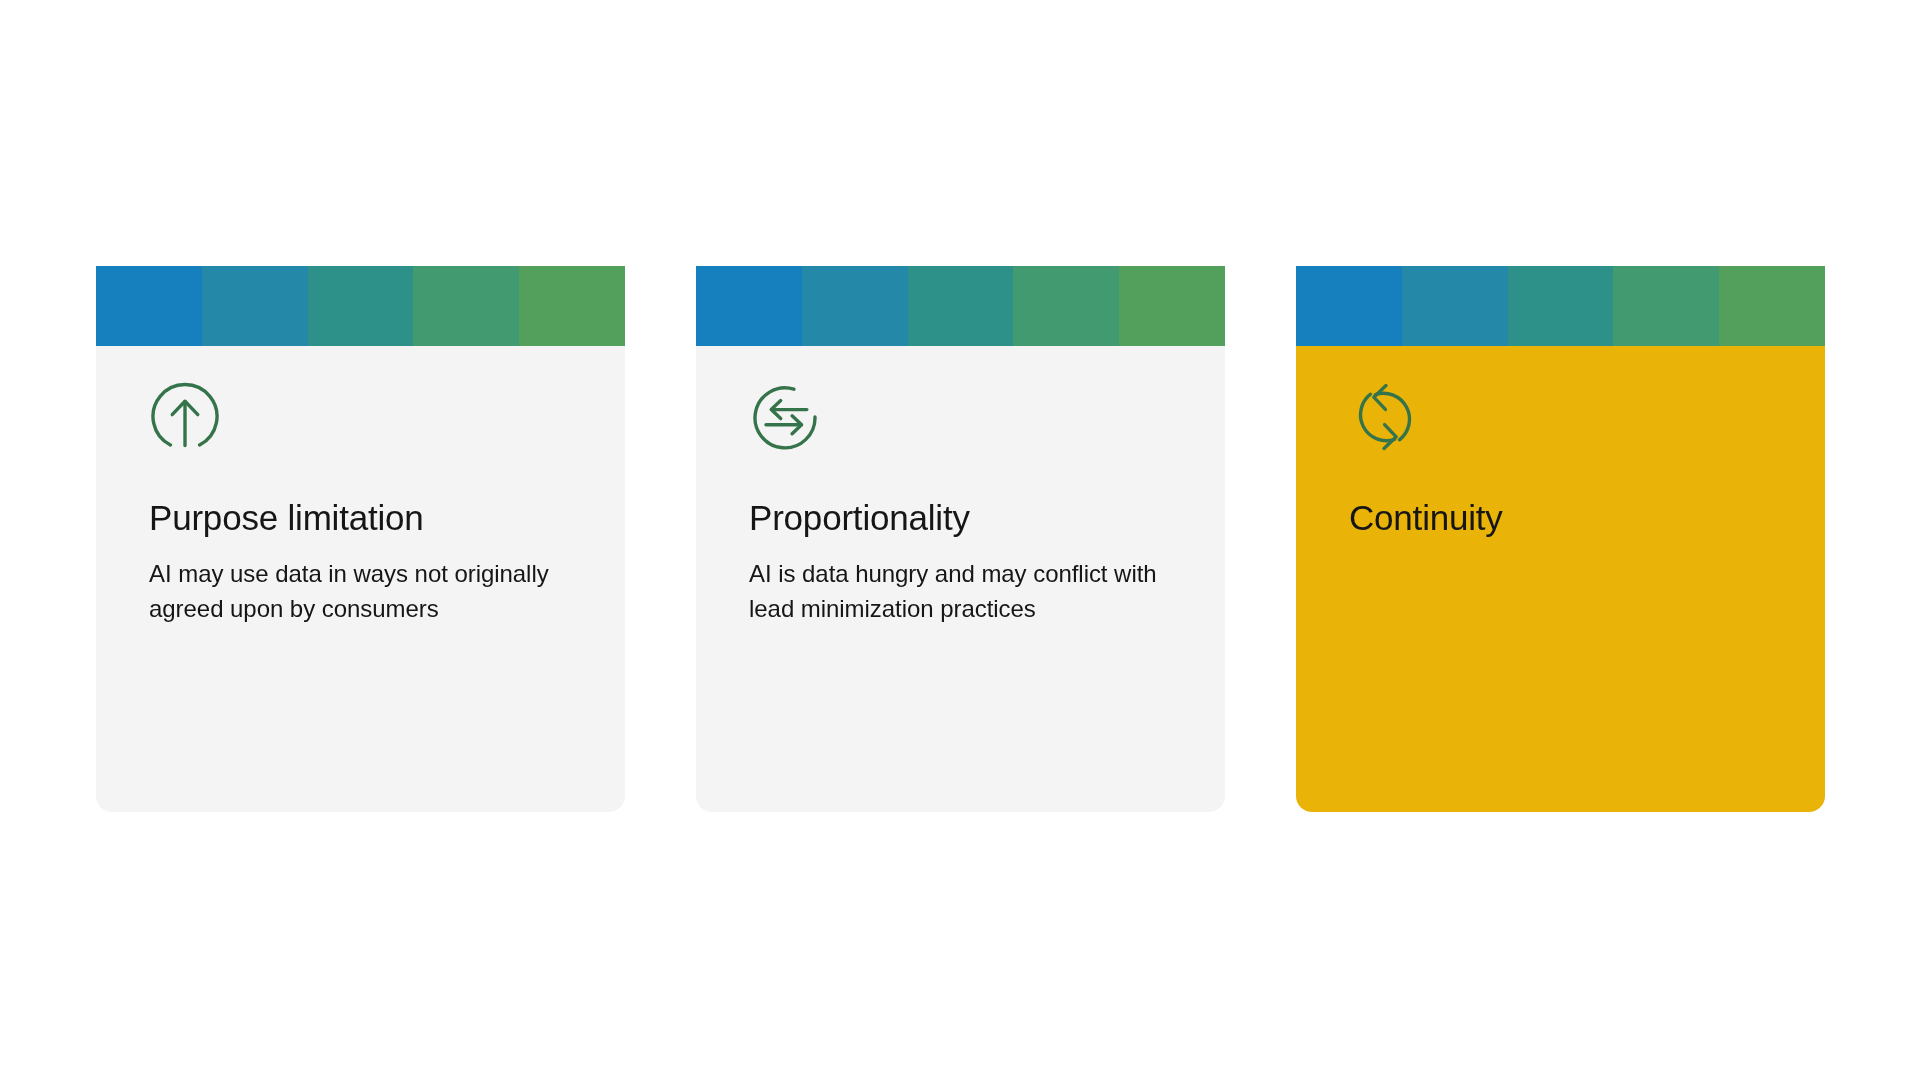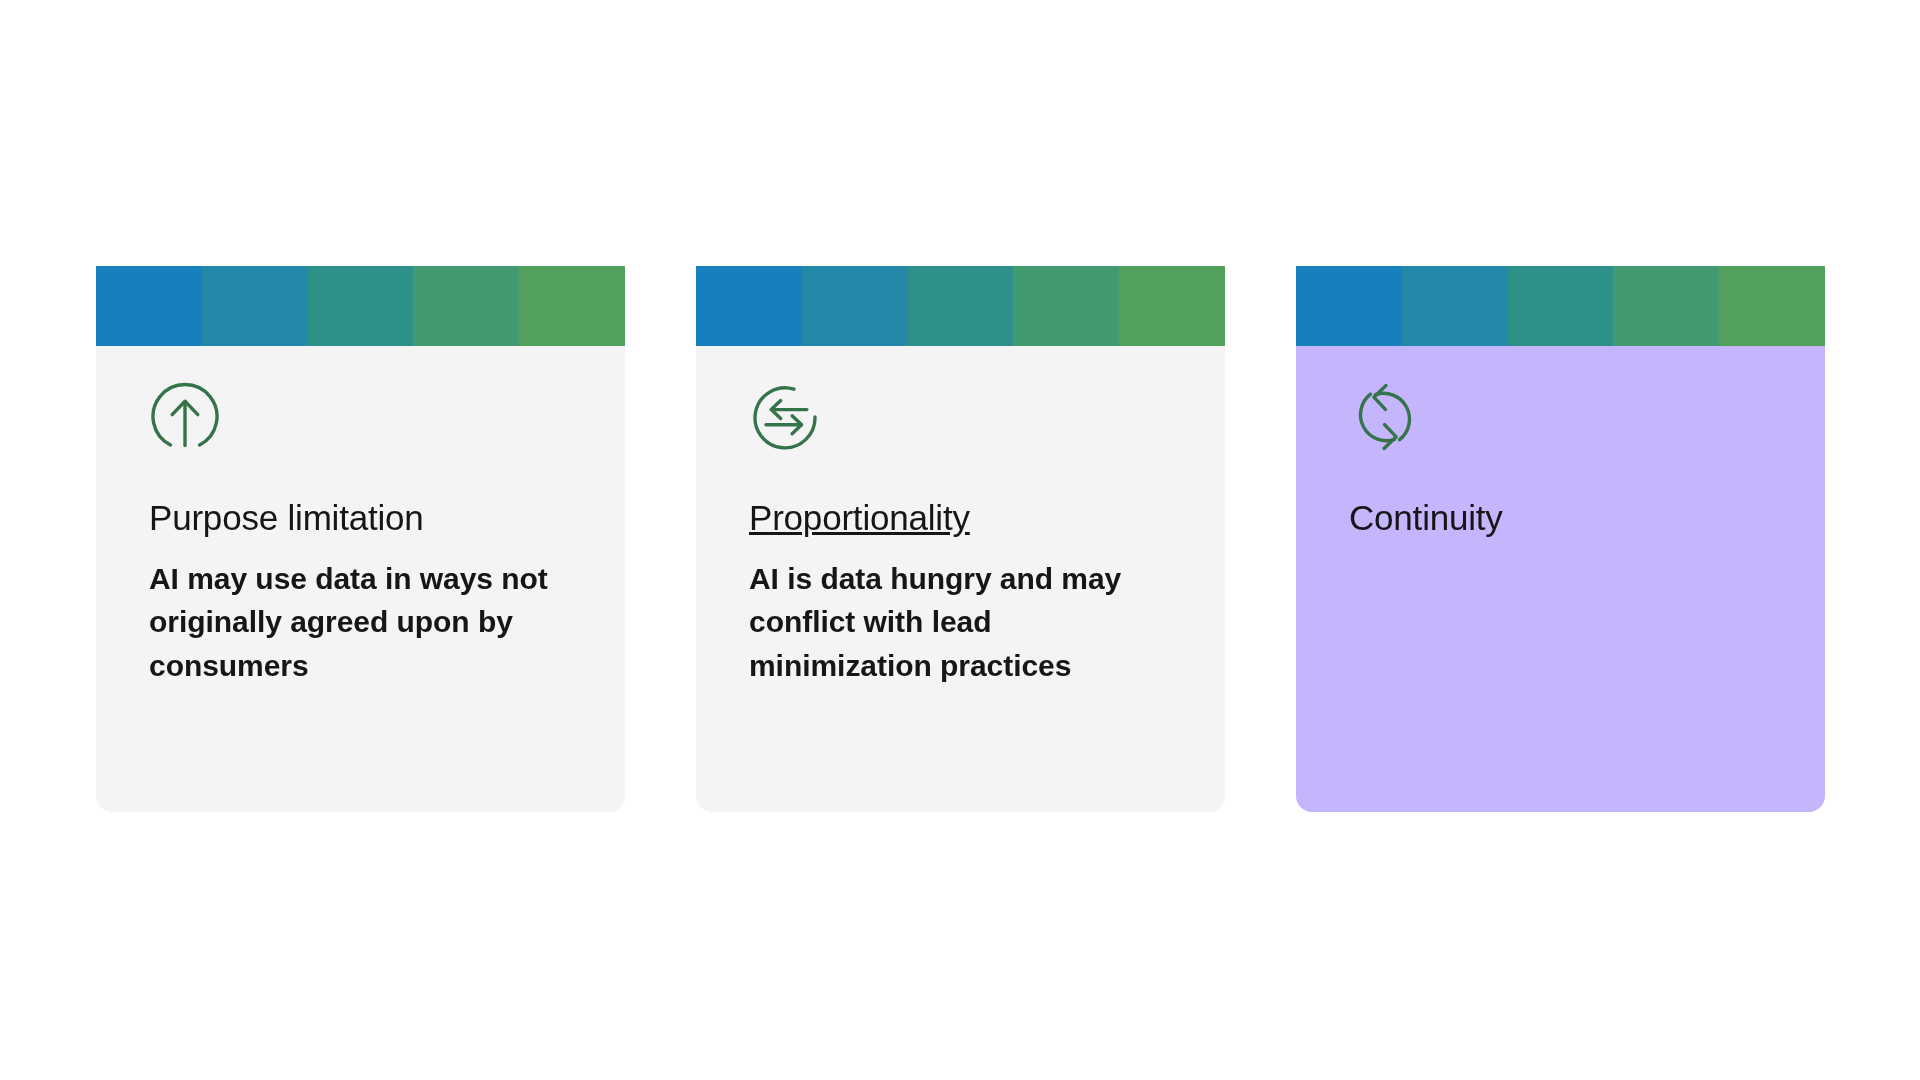--- a/index.html
+++ b/index.html
@@ -76,22 +76,22 @@
   .card-title {
     font-size: 35px;
     font-weight: 400;
     line-height: 1.18;
     letter-spacing: -0.2px;
     color: #161616;
     margin-bottom: 19px;
   }
 
   .card-text {
-    font-size: 30px;
-    font-weight: 700;
+    font-size: 24px;
+    font-weight: 400;
     line-height: 1.44;
     letter-spacing: -0.05px;
     color: #161616;
     max-width: 430px;
   }
 </style>
 </head>
 <body>
 
 <div id="canvas" style="background-color: rgb(255, 255, 255);">
@@ -133,26 +133,26 @@
 
             <path d="M44.9 8.2 A30 30 0 1 0 66 36" stroke="#35744a" stroke-width="3.4" stroke-linecap="round" fill="none"></path>
 
             <line x1="57.8" y1="28.6" x2="22.6" y2="28.6" stroke="#35744a" stroke-width="3.4" stroke-linecap="round"></line>
             <polyline points="31.7,19.6 22.2,28.6 31.7,37.6" stroke="#35744a" stroke-width="3.4" stroke-linecap="round" stroke-linejoin="round" fill="none"></polyline>
 
             <line x1="17.0" y1="43.8" x2="52.2" y2="43.8" stroke="#35744a" stroke-width="3.4" stroke-linecap="round"></line>
             <polyline points="43.1,34.8 52.6,43.8 43.1,52.8" stroke="#35744a" stroke-width="3.4" stroke-linecap="round" stroke-linejoin="round" fill="none"></polyline>
           </svg>
         </span>
-        <h2 class="card-title" style="color: rgb(22, 22, 22); text-decoration: underline;">Proportionality</h2>
+        <h2 class="card-title" style="color: rgb(22, 22, 22);">Proportionality</h2>
         <p class="card-text" style="color: rgb(22, 22, 22);">AI is data hungry and may conflict with lead minimization practices</p>
       </div>
     </div>
 
-    <div class="card" style="background-color: #c4b5fd;">
+    <div class="card" style="background-color: #eab308;">
       <div class="gradient-bar">
         <div class="gradient-seg" style="background-color: rgb(21, 128, 189);"></div>
         <div class="gradient-seg" style="background-color: rgb(36, 137, 168);"></div>
         <div class="gradient-seg" style="background-color: rgb(46, 145, 137);"></div>
         <div class="gradient-seg" style="background-color: rgb(66, 154, 113);"></div>
         <div class="gradient-seg" style="background-color: rgb(82, 160, 91);"></div>
       </div>
       <div class="card-body">
         <span class="card-icon">
           <svg viewBox="0 0 72 72" fill="none" xmlns="http://www.w3.org/2000/svg">

